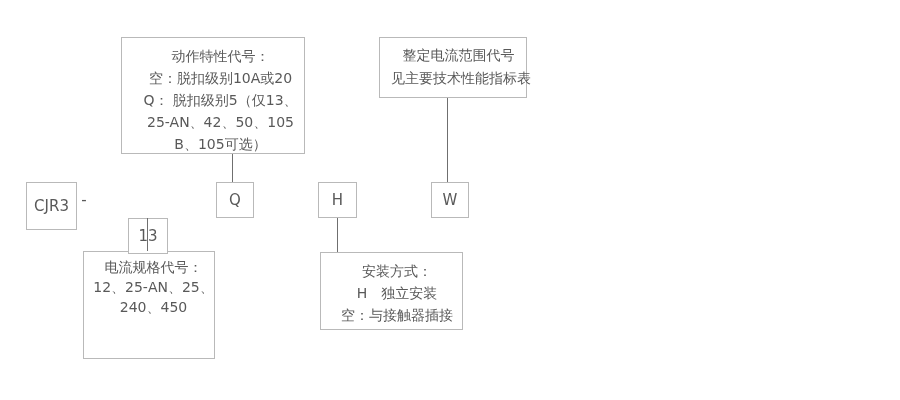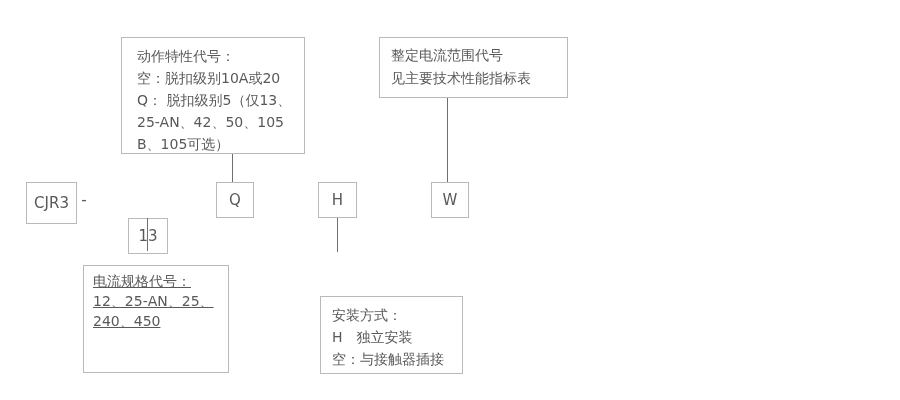--- a/index.html
+++ b/index.html
@@ -14,47 +14,48 @@
     background: #ffffff;
     font-family: "DejaVu Sans", "Liberation Sans", sans-serif;
     color: #595959;
     overflow: hidden;
   }
   .box {
     position: absolute;
     box-sizing: border-box;
     border: 1px solid #b9b9b9;
     background: #ffffff;
+    text-align: center;
   }
   .callout { font-size: 14px; }
   .callout .ln { white-space: nowrap; }
 
   #callout-action {
     left: 121px; top: 37px; width: 184px; height: 117px;
     padding: 7px 0 0 15px; line-height: 22px;
   }
   #callout-range {
-    left: 379px; top: 37px; width: 189px; height: 61px;
+    left: 379px; top: 37px; width: 148px; height: 61px;
     padding: 6px 0 12px 11px; line-height: 23px;
   }
   #callout-current {
-    left: 83px; top: 265px; width: 146px; height: 108px;
-    padding: 5px 0 0 9px; line-height: 20px; text-decoration: underline;
+    left: 83px; top: 251px; width: 132px; height: 108px;
+    padding: 5px 0 0 9px; line-height: 20px;
   }
   #callout-mount {
     left: 320px; top: 252px; width: 143px; height: 78px;
-    padding: 7px 0 0 11px; line-height: 22px; margin-top: 44px;
+    padding: 7px 0 0 11px; line-height: 22px;
   }
 
   .code {
     top: 182px; height: 36px;
     display: flex; align-items: center; justify-content: center;
     font-size: 15px;
   }
-  #code-prefix       { left: 26px;  width: 51px; height: 42px; }
+  #code-prefix       { left: 26px;  width: 51px; height: 48px; }
   #code-current-spec { left: 128px; width: 40px; margin-top: 36px; }
   #code-action       { left: 216px; width: 38px; }
   #code-mounting     { left: 318px; width: 39px; }
   #code-range        { left: 431px; width: 38px; }
 
   .sep {
     position: absolute;
     left: 78px; top: 182px; width: 12px; height: 36px;
     display: flex; align-items: center; justify-content: center;
     font-size: 15px;

